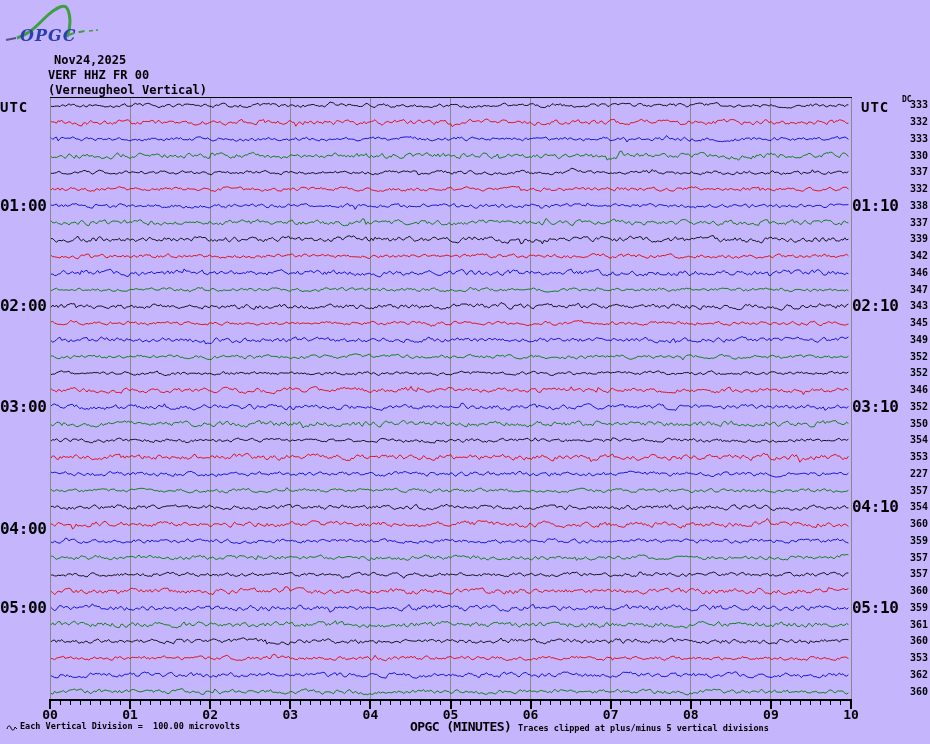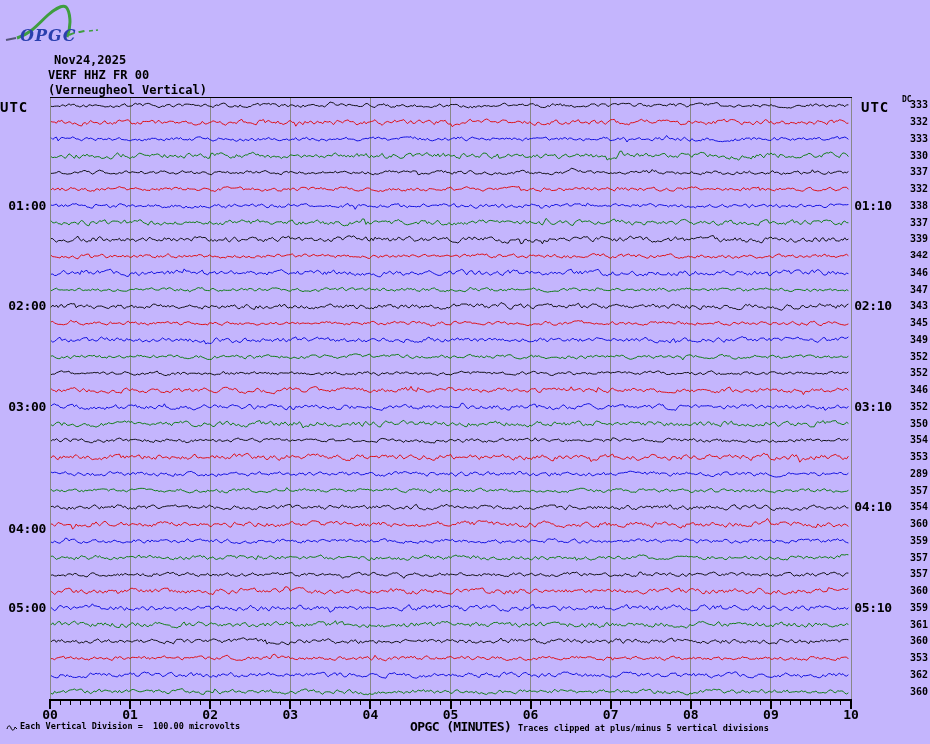--- a/index.html
+++ b/index.html
@@ -1,21 +1,21 @@
 <!DOCTYPE html>
 <html><head>
 <meta charset="utf-8">
 <style>
   html,body{margin:0;padding:0;background:#fff;}
   #screen{position:relative;width:930px;height:744px;background:#c4b5fd;overflow:hidden;
           font-family:"DejaVu Sans Mono",monospace;font-weight:bold;color:#000;}
   .abs{position:absolute;white-space:pre;line-height:1.15;}
   .hdr{font-size:12px;letter-spacing:0;}
   .utc-title{font-size:14px;letter-spacing:1px;}
-  .hour-label{font-size:13px;letter-spacing:-0.3px;height:15px;line-height:15px;}
+  .hour-label{font-size:16px;letter-spacing:-0.3px;height:15px;line-height:15px;}
   .left-hour{left:0;width:46px;text-align:right;}
   .right-hour{left:852px;width:42px;text-align:center;}
   .dc-val{font-size:10px;letter-spacing:0;left:900px;width:28px;text-align:right;height:12px;line-height:12px;}
   .dc-head{font-size:8px;}
   .xtick{font-size:13px;transform:translateX(-50%);}
   .xtitle{font-size:13px;letter-spacing:-0.6px;}
   .smallnote{font-size:8.5px;letter-spacing:0;text-align:center;}
   #plot-svg{position:absolute;left:0;top:0;}
   .logo-wrap{position:absolute;left:4px;top:2px;width:110px;height:48px;}
   .logo-text{position:absolute;left:16px;top:24px;font-family:"DejaVu Serif",serif;
@@ -196,34 +196,34 @@
     <div class="abs hour-label right-hour" style="top:600px;">05:10</div>
     <div class="abs dc-val" style="top:99px;">333</div>
     <div class="abs dc-val" style="top:116px;">332</div>
     <div class="abs dc-val" style="top:133px;">333</div>
     <div class="abs dc-val" style="top:150px;">330</div>
     <div class="abs dc-val" style="top:166px;">337</div>
     <div class="abs dc-val" style="top:183px;">332</div>
     <div class="abs dc-val" style="top:200px;">338</div>
     <div class="abs dc-val" style="top:217px;">337</div>
     <div class="abs dc-val" style="top:233px;">339</div>
-    <div class="abs dc-val" style="top:250px;font-family:Liberation Mono, monospace;">342</div>
+    <div class="abs dc-val" style="top:250px;">342</div>
     <div class="abs dc-val" style="top:267px;">346</div>
     <div class="abs dc-val" style="top:284px;">347</div>
     <div class="abs dc-val" style="top:300px;">343</div>
     <div class="abs dc-val" style="top:317px;">345</div>
     <div class="abs dc-val" style="top:334px;">349</div>
     <div class="abs dc-val" style="top:351px;">352</div>
     <div class="abs dc-val" style="top:367px;">352</div>
     <div class="abs dc-val" style="top:384px;">346</div>
     <div class="abs dc-val" style="top:401px;">352</div>
     <div class="abs dc-val" style="top:418px;">350</div>
     <div class="abs dc-val" style="top:434px;">354</div>
     <div class="abs dc-val" style="top:451px;">353</div>
-    <div class="abs dc-val" style="top:468px;">289</div>
+    <div class="abs dc-val" style="top:468px;">227</div>
     <div class="abs dc-val" style="top:485px;">357</div>
     <div class="abs dc-val" style="top:501px;">354</div>
     <div class="abs dc-val" style="top:518px;">360</div>
     <div class="abs dc-val" style="top:535px;">359</div>
     <div class="abs dc-val" style="top:552px;">357</div>
     <div class="abs dc-val" style="top:568px;">357</div>
     <div class="abs dc-val" style="top:585px;">360</div>
     <div class="abs dc-val" style="top:602px;">359</div>
     <div class="abs dc-val" style="top:619px;">361</div>
     <div class="abs dc-val" style="top:635px;">360</div>

